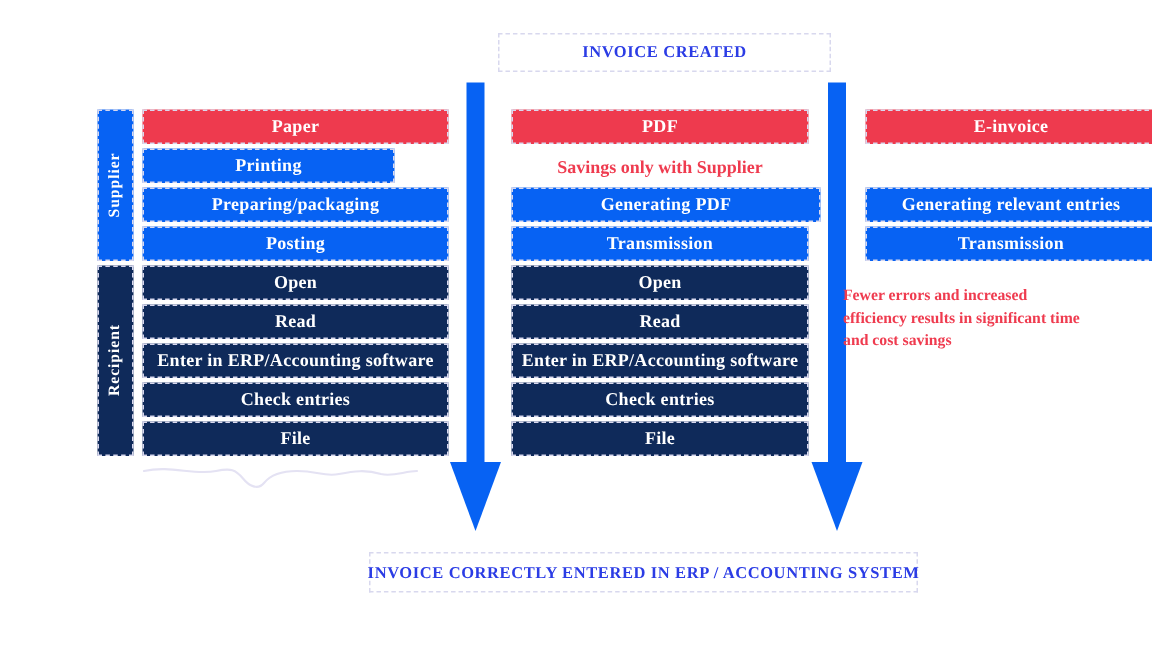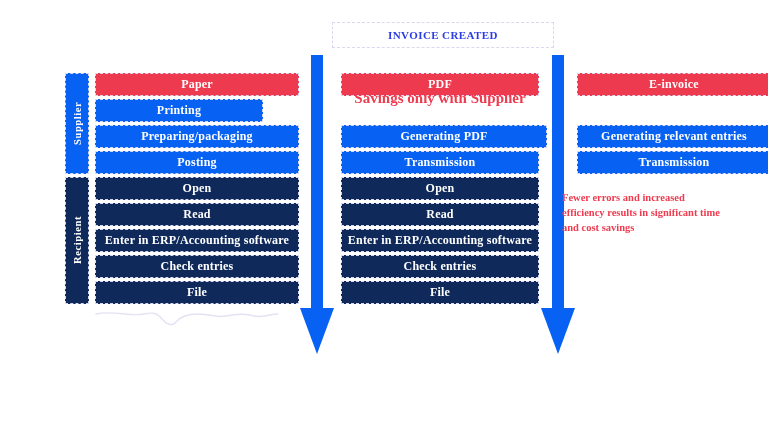--- a/index.html
+++ b/index.html
@@ -30,23 +30,23 @@
     display:flex; align-items:center; justify-content:center;
     writing-mode:vertical-rl; transform:rotate(180deg);
   }
   .shaft { position:absolute; top:55px; width:12px; height:254px; background:var(--blue); }
   .head  {
     position:absolute; top:308px; width:0; height:0;
     border-left:17px solid transparent; border-right:17px solid transparent;
     border-top:46px solid var(--blue);
   }
   .note-mid {
-    position:absolute; left:297px; top:88px; width:198px; height:20px;
+    position:absolute; left:297px; top:101px; width:198px; height:20px;
     display:flex; align-items:center; justify-content:center;
-    color:var(--note_text); font-size:15px; font-weight:bold; white-space:nowrap;
+    color:var(--note_text); font-size:12px; font-weight:bold; white-space:nowrap;
   }
   .note-right {
     position:absolute; left:518px; top:190px; width:224px;
     color:var(--note_text);
     font-size:10.5px; font-weight:bold; line-height:15px;
   }
   .squiggle { position:absolute; left:50px; top:305px; }
 </style>
 </head>
 <body>
@@ -89,14 +89,15 @@
   <div class="note-right">
     <div>Fewer errors and increased</div>
     <div>efficiency results in significant time</div>
     <div>and cost savings</div>
   </div>
 
   <svg class="squiggle" width="215" height="28" viewBox="0 0 215 28">
     <path d="M2,9 C20,5 35,12 50,9 C60,7 63,8 68,14 C72,19 78,22 82,17 C86,12 92,9 104,9 C118,9 122,13 132,11 C142,9 150,8 160,11 C168,13 176,9 184,9" fill="none" stroke="#e4e2f3" stroke-width="1.4" stroke-linecap="round"></path>
   </svg>
 
+  <div class="banner" style="left:202px; top:368px; width:366px; height:27px;">INVOICE CORRECTLY ENTERED IN ERP / ACCOUNTING SYSTEM</div>
 
 </div>
 
 </body></html>

